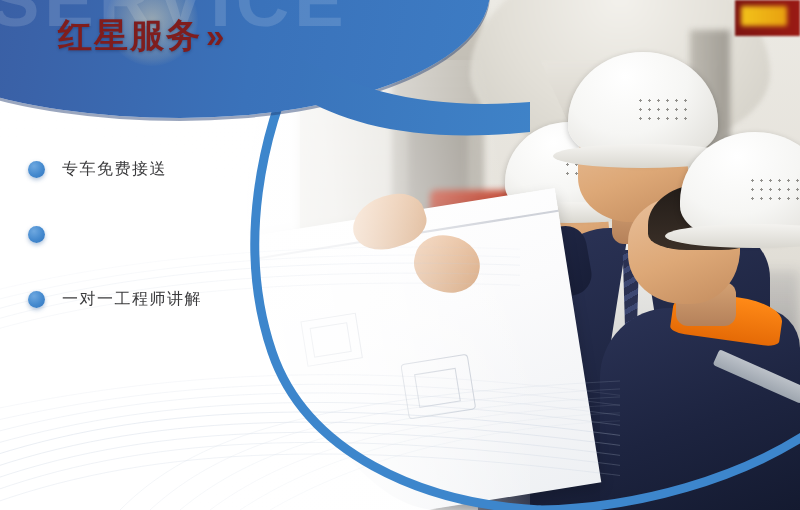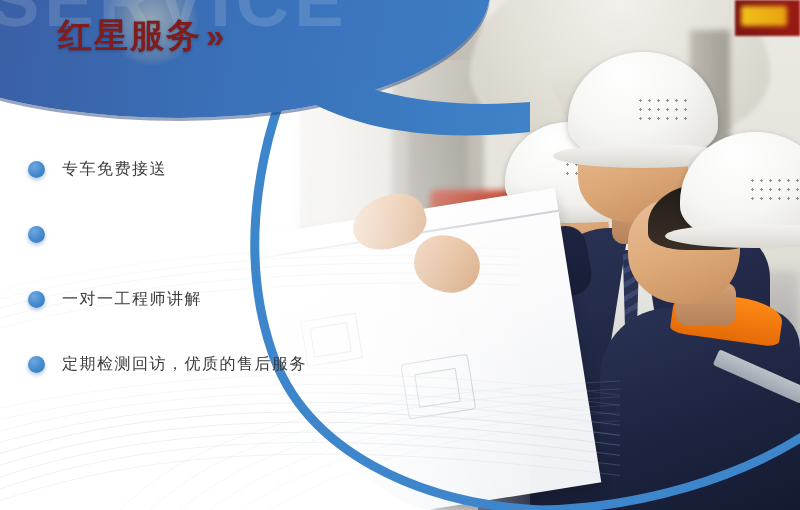--- a/index.html
+++ b/index.html
@@ -299,19 +299,15 @@
       <span class="dot"></span>
       <span class="row-text">专车免费接送</span>
     </div>
     <div class="row">
       <span class="dot"></span>
     </div>
     <div class="row">
       <span class="dot"></span>
       <span class="row-text">一对一工程师讲解</span>
     </div>
-    <div class="row">
-      <span class="dot"></span>
-      <span class="row-text">定期检测回访，优质的售后服务</span>
-    </div>
   </div>
 
 </div>
 
 </body></html>

